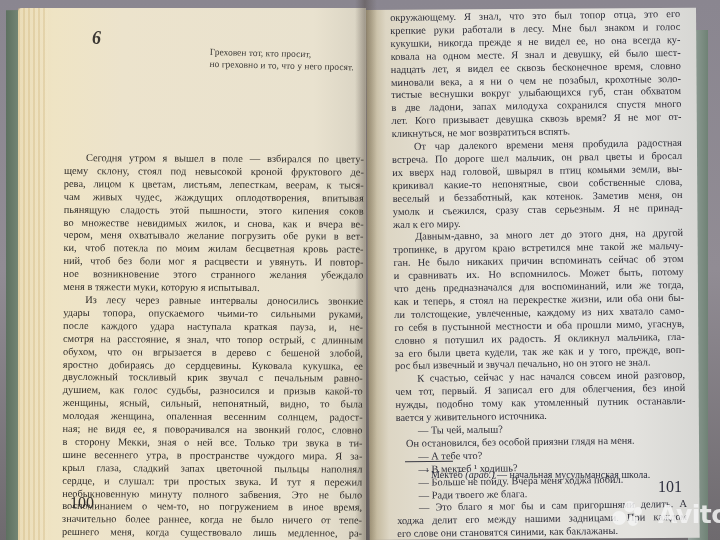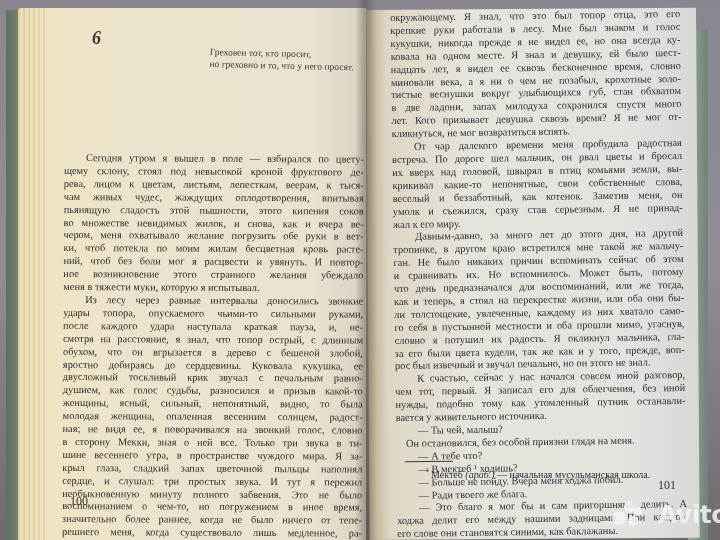--- a/index.html
+++ b/index.html
@@ -56,21 +56,21 @@
   .text-block {
     position: absolute; font-size: 10.4px; line-height: 12.9px; color: #2f2c2a;
     text-align: justify;
   }
   .text-block .line { white-space: nowrap; text-align-last: justify; text-align: justify; display: block; }
   .text-block .line.last { text-align-last: left; }
   .text-block .line.indent { padding-left: 22px; }
   .left-text { left: 64px; top: 152px; width: 300px; transform: rotate(0.3deg); transform-origin: left top; }
   .right-text { left: 390px; top: 12px; width: 290px; color: #2e2e3a; transform: rotate(-0.8deg); transform-origin: left top; }
   .right-text .line.indent2 { padding-left: 10px; }
-  .page-num { position: absolute; font-size: 12px; color: #2e2c2a; }
+  .page-num { position: absolute; font-size: 16px; color: #2e2c2a; }
   .page-num-left { left: 70px; top: 494px; }
   .page-num-right { left: 658px; top: 478px; color: #2e3040; }
   .footnote-rule {
     position: absolute; left: 405px; top: 461px; width: 48px; height: 1px; background: #3a3a44;
     transform: rotate(-0.5deg);
   }
   .footnote {
     position: absolute; left: 426px; top: 467px; font-size: 10px; color: #2e3040; white-space: nowrap;
   }
   .footnote i { font-style: italic; }

